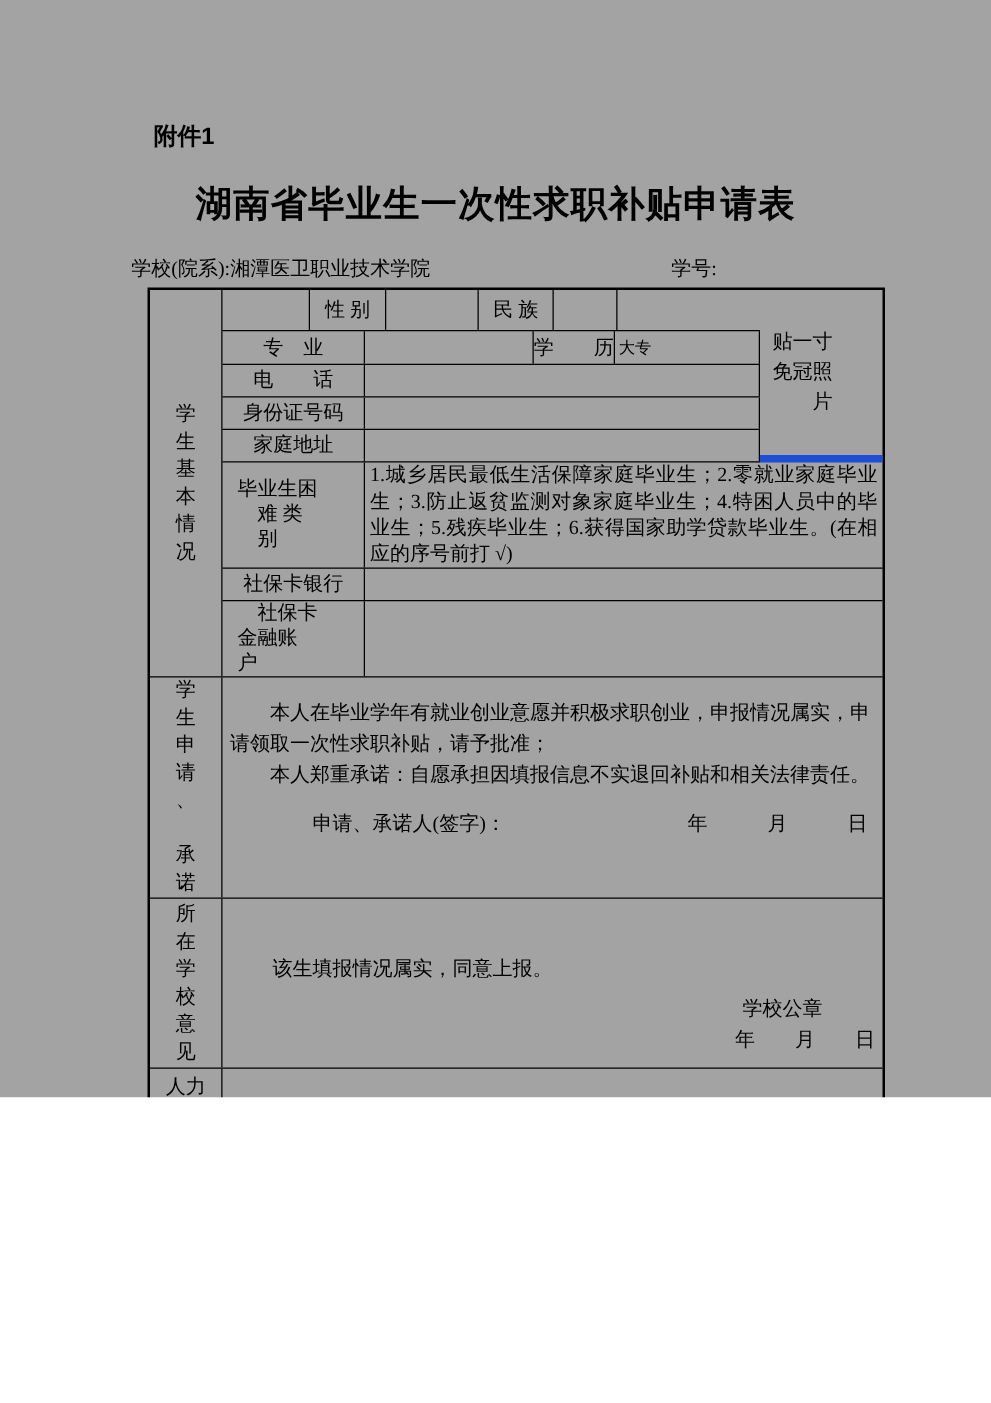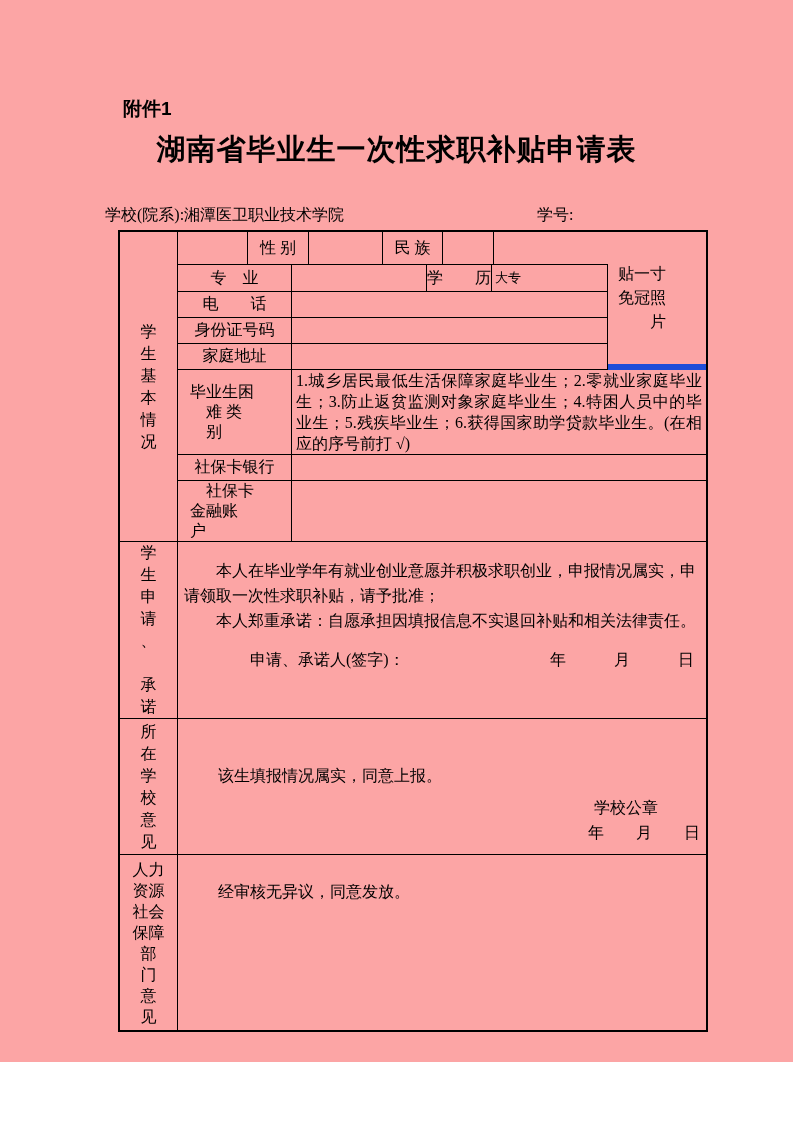--- a/index.html
+++ b/index.html
@@ -1,31 +1,31 @@
 <!DOCTYPE html>
 <html><head>
 <meta charset="utf-8">
 <style>
   * { margin:0; padding:0; box-sizing:border-box; }
   html,body { background:#ffffff; }
   .page {
     position:relative;
-    width:793px; height:1062px;
-    background:#fca5a5;
+    width:793px; height:878px;
+    background:#a3a3a3;
     color:#000000;
     font-family:"Liberation Serif","DejaVu Serif",serif;
     overflow:hidden;
   }
   .attachment {
     position:absolute; left:123px; top:96px;
     font-family:"Liberation Sans","DejaVu Sans",sans-serif;
     font-weight:bold; font-size:19px;
   }
   .title {
-    position:absolute; left:0; top:130px; width:100%;
+    position:absolute; left:0; top:144px; width:100%;
     text-align:center;
     font-family:"Liberation Sans","DejaVu Sans",sans-serif;
     font-weight:bold; font-size:29px; letter-spacing:1px;
   }
   .school-line {
     position:absolute; left:105px; top:205px; width:587px;
     font-size:16px; height:24px;
   }
   .school-line .sid { position:absolute; left:432px; top:0; }
 

